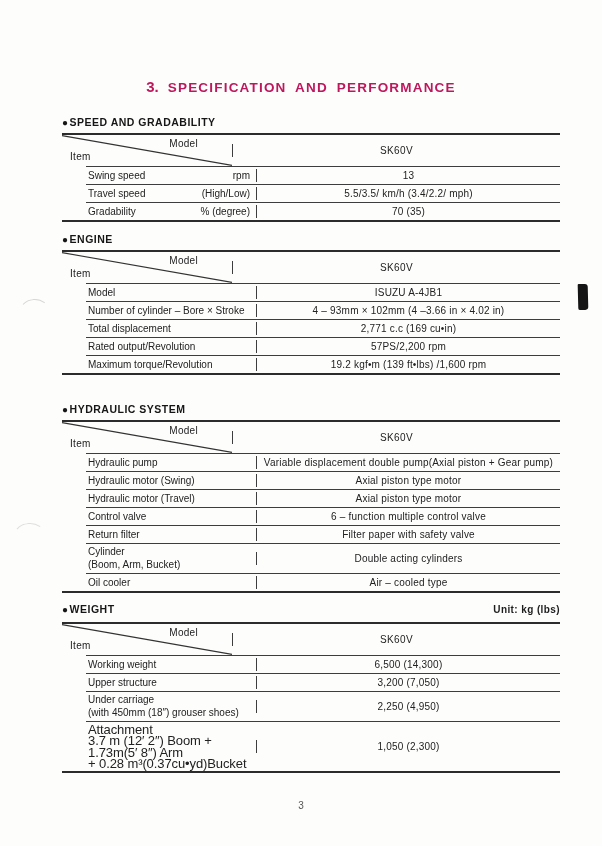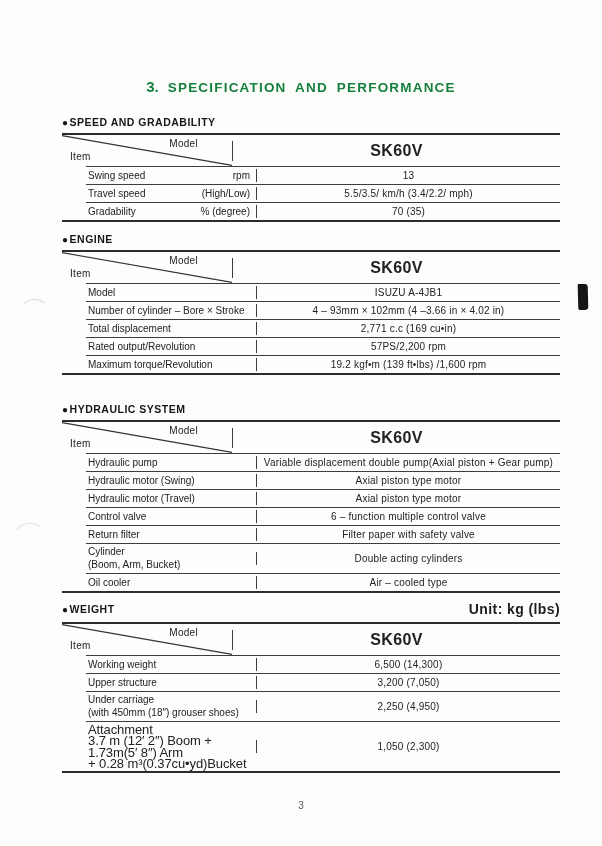--- a/index.html
+++ b/index.html
@@ -4,35 +4,35 @@
 <style>
   html,body { margin:0; padding:0; background:#ffffff; }
   .page {
     position:relative; width:602px; height:846px;
     background:#fdfdfc; overflow:hidden;
     font-family:"Liberation Sans", sans-serif;
     color:#242424;
   }
   .doc-title {
     position:absolute; top:78px; left:0; width:602px;
-    text-align:center; font-weight:bold; color:#15803d;
+    text-align:center; font-weight:bold; color:#be185d;
     font-size:13.5px; letter-spacing:1.2px; word-spacing:4px;
   }
   .doc-title .num { font-size:15px; letter-spacing:0; margin-right:9px; }
 
   .section { position:absolute; left:62px; width:498px; }
   .s1 { top:116px; } .s2 { top:233px; } .s3 { top:403px; } .s4 { top:603px; }
 
   .sec-head {
     display:flex; justify-content:space-between; align-items:flex-end;
     font-weight:bold; font-size:10.5px; letter-spacing:0.5px;
     color:#161616; line-height:13px;
   }
   .bullet { font-size:10px; margin-right:1px; }
-  .unit-note { font-weight:bold; font-size:14px; letter-spacing:0.4px; color:#1d1d1d; }
+  .unit-note { font-weight:bold; font-size:10px; letter-spacing:0.4px; color:#1d1d1d; }
 
   .spec-table {
     margin-top:4px;
     border-top:2.3px solid #2c2c2c;
     border-bottom:2.3px solid #2c2c2c;
     font-size:10px; color:#222;
   }
   .s4 .spec-table { margin-top:6px; }
   .trow { display:flex; align-items:center; }
   .trow + .trow { border-top:1.4px solid #3d3d3d;margin-left:24px; }
@@ -40,21 +40,21 @@
   .c2 {
     flex:1; border-left:1.5px solid #3d3d3d;
     display:flex; align-items:center; justify-content:center;
     text-align:center; padding:1px 4px; box-sizing:border-box;
     letter-spacing:0.2px;
   }
   .headcell { height:31px; }
   .diag { position:absolute; left:0; top:0; width:100%; height:100%; }
   .model-lbl { position:absolute; top:3px; right:34px; letter-spacing:0.3px; }
   .item-lbl  { position:absolute; bottom:4px; left:8px; letter-spacing:0.3px; }
-  .headval { font-size:16px; letter-spacing:0.4px;font-weight:bold; }
+  .headval { font-size:10px; letter-spacing:0.4px; }
 
   .itemcell {
     display:flex; justify-content:space-between; align-items:center;
     min-height:17px; padding:1px 6px 1px 2px;
   }
   .itemcell.block { display:block; padding:2px 6px 2px 2px; }
   .iline { line-height:12.5px; }
   .itemcell.small .iline { font-size:13px; line-height:11.3px; letter-spacing:-0.1px; }
 
   .page-number {

